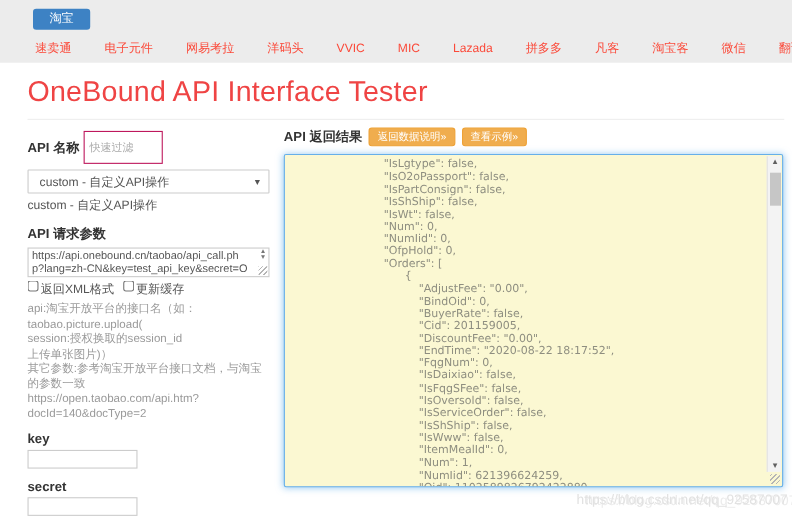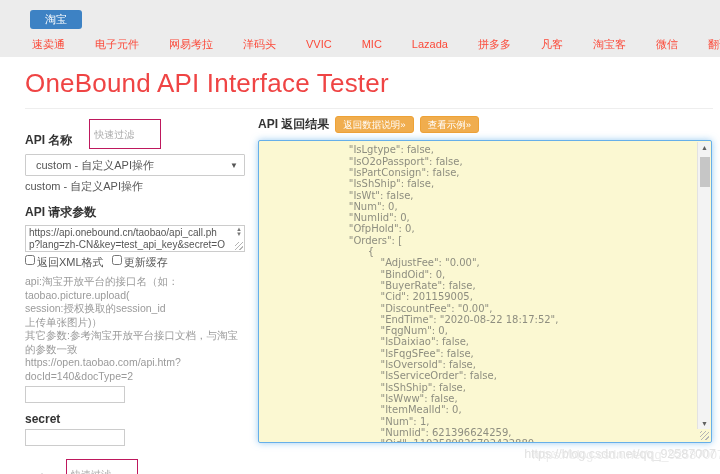--- a/index.html
+++ b/index.html
@@ -3,35 +3,35 @@
 <meta charset="utf-8">
 <style>
   * { box-sizing: border-box; }
   html,body { margin:0; padding:0; }
   body {
     width:720px; height:474px; position:relative; overflow:hidden;
     background:#fff; font-family:"Liberation Sans","DejaVu Sans",sans-serif;
   }
   
   .topnav { position:absolute; top:0; left:0; width:720px; height:57px; background:#ececec; }
-  .nav-row { position:absolute; display:flex; align-items:center; white-space:nowrap; }
+  .nav-row { position:absolute; display:flex; align-items:center; white-space:nowrap;flex-direction:column; }
   .nav-row1 { top:8px; left:30px; gap:39px; height:22px; }
   .nav-row2 { top:36px; left:32px; gap:30px; height:16px; }
   .nav-active {
     background:#3d82c4; color:#fff; font-size:11px; padding:4px 15px;
     border-radius:3px; line-height:1; cursor:pointer;
   }
   .nav-link { font-size:11px; color:#fb4a3a; cursor:pointer; text-decoration:none; }
   
   .page-title { position:absolute; top:68px; left:25px; font-size:26px; color:#ef4444; font-weight:400; letter-spacing:0.2px; }
   .title-rule { position:absolute; top:108px; left:25px; width:688px; border-top:1px solid #eee; }
   
   .left-col { position:absolute; top:119px; left:25px; width:220px; font-size:12px; color:#333; }
   .lbl { font-weight:bold; font-size:12px; color:#333; }
-  .inline-row { display:flex; align-items:flex-end; gap:17px; }
+  .inline-row { display:flex; align-items:center; gap:4px; }
   .mini-input {
     width:72px; height:30px; border:1px solid #be185d; font-size:10px; padding:1px 4px;
     font-family:"Liberation Sans",sans-serif; color:#555;
   }
   .mini-input::placeholder { color:#aaa; }
   .selectbox {
     margin-top:5px; width:220px; height:22px; border:1px solid #ccc; background:#fff;
     font-size:11px; color:#555; display:flex; align-items:center; padding:0 6px 0 10px;
     cursor:pointer; border-radius:1px;
   }
@@ -161,20 +161,21 @@
   </div>
 
   <div class="help-text">
       <span class="help-line">api:淘宝开放平台的接口名（如：taobao.picture.upload(</span>
       <span class="help-line">session:授权换取的session_id</span>
       <span class="help-line">上传单张图片)）</span>
       <span class="help-line">其它参数:参考淘宝开放平台接口文档，与淘宝的参数一致</span>
       <span class="help-line">https://open.taobao.com/api.htm?docId=140&amp;docType=2</span>
     </div>
 
+  <div class="kv-label">key</div>
   <input class="kv-input" type="text" value="" style="">
 
   <div class="kv-label">secret</div>
   <input class="kv-input" type="text" value="" style="">
 
   <div class="inline-row lang-row">
     <span class="lbl">语言</span>
     <input class="mini-input" type="text" placeholder="快速过滤" style="">
   </div>
 

